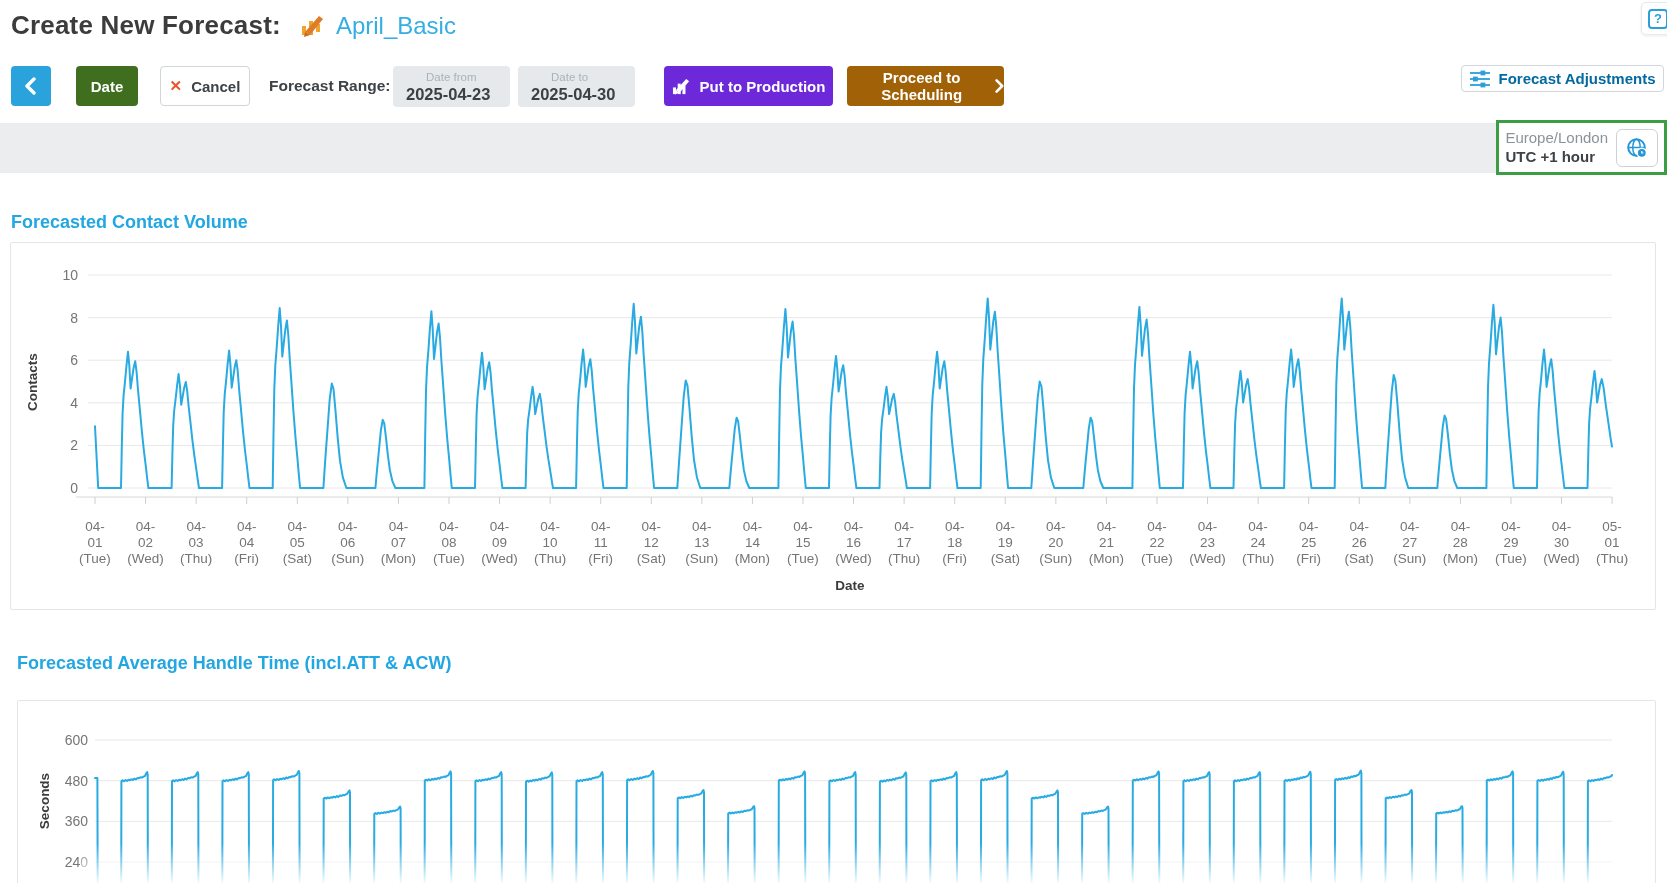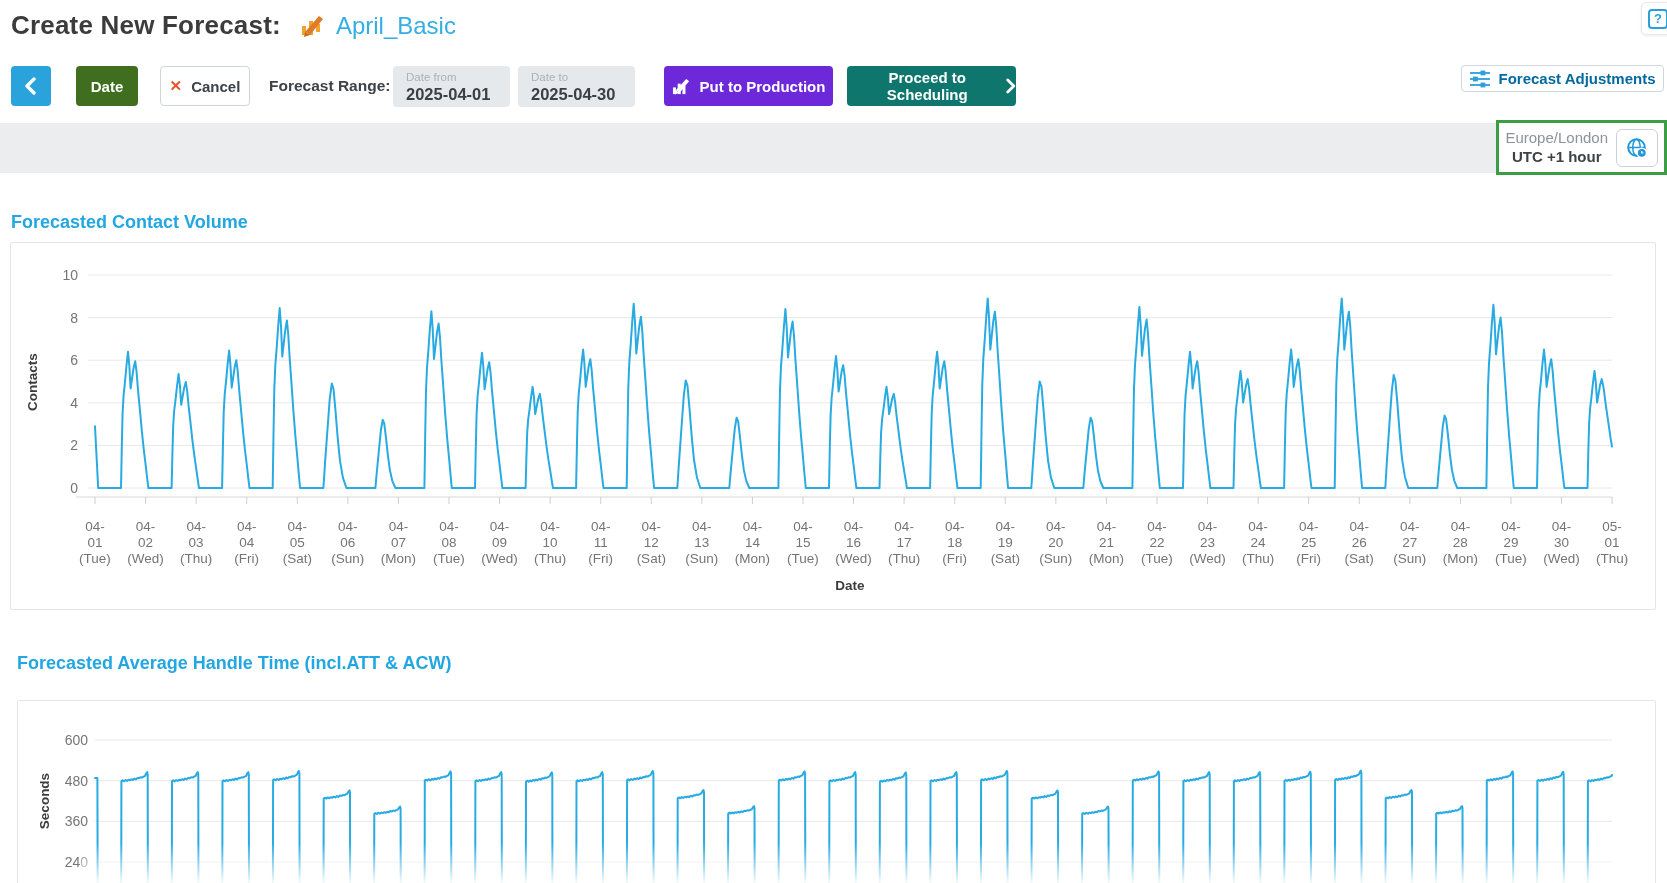--- a/index.html
+++ b/index.html
@@ -23,33 +23,33 @@
     font-weight:bold; display:flex; align-items:center; justify-content:center; gap:9px; cursor:pointer;
     font-family:"Liberation Sans", sans-serif; }
   .back-btn { left:11px; width:40px; background:#2aa3dd; }
   .save-btn { left:76px; width:62px; background:#3f6e1e; color:#fff; }
   .cancel-btn { left:160px; width:90px; background:#fff; border:1px solid #cfd5d9; color:#3d4247; }
   .cancel-x { color:#e8552e; font-size:15px; font-weight:bold; }
   .range-label { position:absolute; left:269px; top:66px; height:40px; display:flex; align-items:center;
     font-size:15.5px; font-weight:bold; color:#3d4247; }
   .date-field { position:absolute; top:66px; width:117px; height:41px; background:#e6e9eb; border-radius:4px;
     padding:5px 0 0 13px; cursor:default; }
-  .date-field .df-label { font-size:11.5px; color:#a9b2ba; line-height:13px; }
+  .date-field .df-label { font-size:11.5px; color:#a9b2ba; line-height:13px;margin-left:20px; }
   .date-field .df-value { font-size:16.5px; font-weight:bold; color:#3b4046; line-height:21px; }
   .df-from { left:393px; } .df-to { left:518px; }
   .put-btn { left:664px; width:169px; background:#6d28d9; color:#fff; }
-  .proceed-btn { left:847px; width:169px; background:#0f766e; color:#fff;padding-left:10px; }
+  .proceed-btn { left:847px; width:157px; background:#a16207; color:#fff;padding-left:10px; }
   .adjust-btn { left:1461px; top:65px; width:203px; height:27px; background:#fff;
     border:1px solid #d0d6da; color:#0369a1; }
 
   
   .tz-strip { position:absolute; left:0; top:123px; width:1667px; height:50px; background:#ecedef; }
   .tz-box { position:absolute; left:1496px; top:120px; width:171px; height:55px; background:#fff;
     border:3px solid #3b9e45; display:flex; align-items:center; justify-content:flex-end; padding-right:6px; gap:8px; }
-  .tz-text { text-align:center; }
+  .tz-text { text-align:left; }
   .tz-region { font-size:15px; color:#8b939a; line-height:19px; }
   .tz-offset { font-size:15px; font-weight:bold; color:#3d4247; line-height:20px; }
   .globe-btn { width:42px; height:38px; background:#fff; border:1px solid #ccd2d6; border-radius:6px;
     display:flex; align-items:center; justify-content:center; cursor:pointer; }
 
   
   .section-title { position:absolute; font-size:18px; font-weight:bold; color:#22a7e2; }
   .st-1 { left:11px; top:195px;margin-top:17px; } .st-2 { left:17px; top:653px; }
   .panel { position:absolute; background:#fff; border:1px solid #e3e6e8; border-radius:2px; }
   .panel-1 { left:10px; top:242px; width:1646px; height:368px; }
@@ -90,21 +90,21 @@
 
 <button class="btn cancel-btn">
   <span class="cancel-x">✕</span>
   <span>Cancel</span>
 </button>
 
 <div class="range-label">Forecast Range:</div>
 
 <div class="date-field df-from">
   <div class="df-label">Date from</div>
-  <div class="df-value">2025-04-01</div>
+  <div class="df-value">2025-04-23</div>
 </div>
 
 <div class="date-field df-to">
   <div class="df-label">Date to</div>
   <div class="df-value">2025-04-30</div>
 </div>
 
 <button class="btn put-btn">
   <svg width="19" height="19" viewBox="0 0 20 20">
     <rect x="1" y="11" width="3.2" height="7" fill="#fff"></rect>

